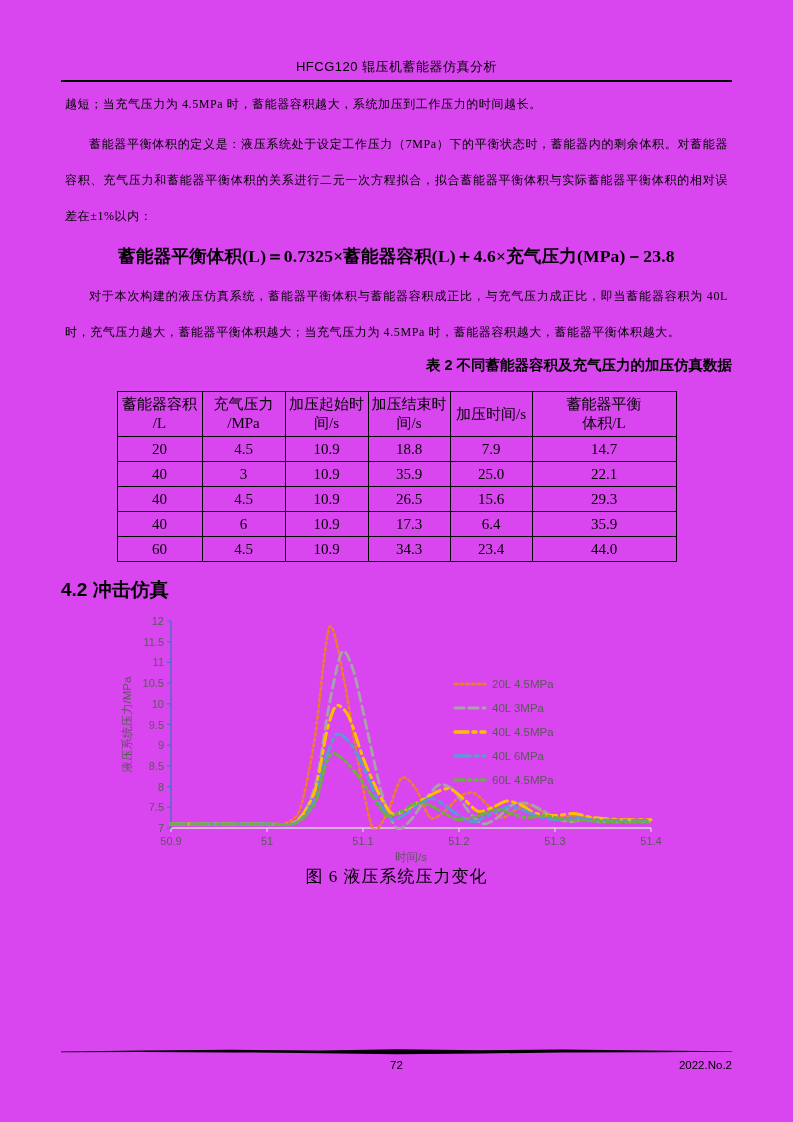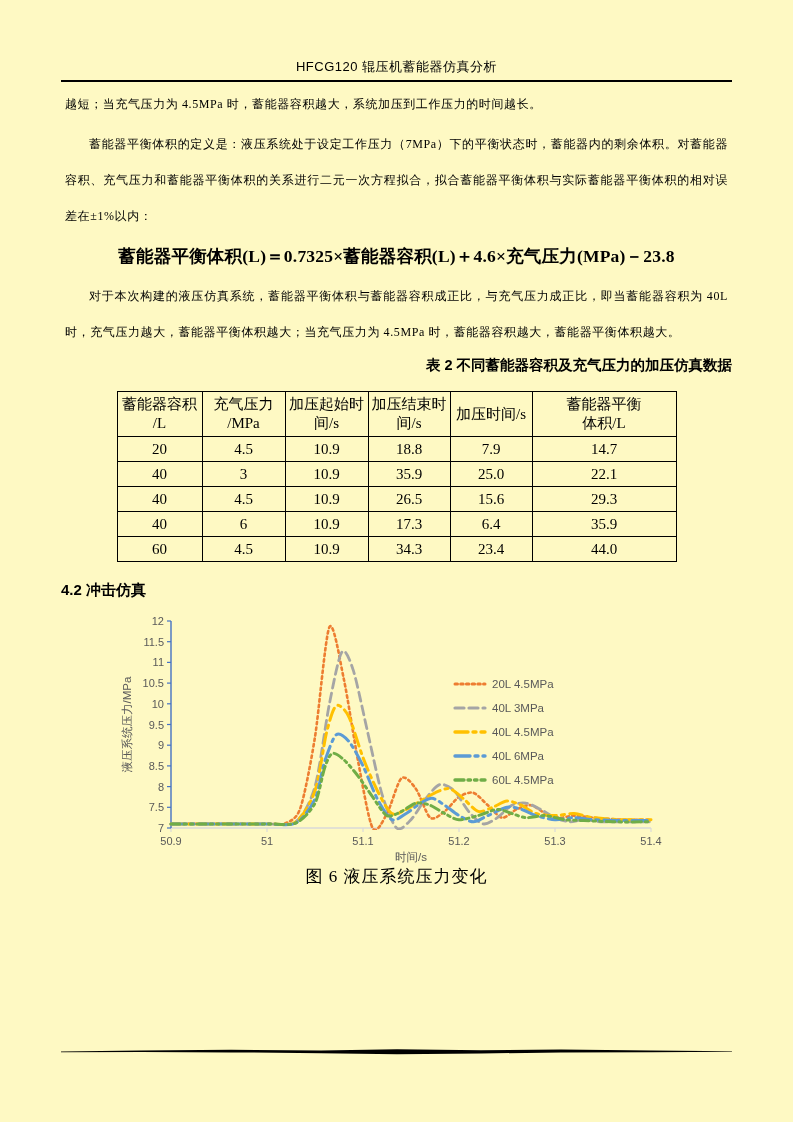--- a/index.html
+++ b/index.html
@@ -1,32 +1,32 @@
 <!DOCTYPE html>
 <html><head>
 <meta charset="utf-8">
 <style>
   html,body{margin:0;padding:0;background:#ffffff;}
-  .page{position:relative;width:793px;height:1122px;background:#fef9c3;overflow:hidden;
+  .page{position:relative;width:793px;height:1122px;background:#d946ef;overflow:hidden;
         font-family:"Liberation Serif","DejaVu Serif",serif;color:#000;}
   .content{position:absolute;left:61px;top:0;width:671px;}
   .doc-header{margin-top:58px;text-align:center;font-family:"Liberation Sans","DejaVu Sans",sans-serif;
         font-size:13px;letter-spacing:.5px;padding-bottom:4px;border-bottom:2px solid #000;}
   p.body{font-size:12px;line-height:36px;text-align:justify;margin:4px;letter-spacing:.6px;}
   .mt5{margin-top:5px;}
   .indent{text-indent:2em;}
   .formula{font-weight:bold;text-align:center;font-size:17.5px;line-height:36px;margin:0;letter-spacing:.2px;}
   .tbl-caption{text-align:right;font-family:"Liberation Sans","DejaVu Sans",sans-serif;font-weight:bold;
         font-size:14.5px;line-height:20px;margin:5px 0 3px;}
   table.data{border-collapse:collapse;margin:16px auto;font-size:15px;text-align:center;table-layout:fixed;}
   table.data th,table.data td{border:1.5px solid #000;}
   table.data th{font-weight:normal;white-space:pre-line;line-height:19px;padding:3px 2px;vertical-align:middle;}
   table.data td{height:24px;padding:0 14px;}
   .section-heading{font-family:"Liberation Sans","DejaVu Sans",sans-serif;font-weight:bold;
-        font-size:15px;line-height:24px;margin:12px 0 0;}
+        font-size:19px;line-height:24px;margin:12px 0 0;}
   .chart-wrap{margin-top:12px;margin-left:58px;width:560px;height:250px;}
   #chart text{font-family:"Liberation Sans","DejaVu Sans",sans-serif;font-size:11px;fill:#595959;}
   #chart text.axis-title{font-size:11.5px;}
   #chart text.legend-label{font-size:11.5px;}
   .fig-caption{text-align:center;font-size:17px;line-height:22px;margin-top:2px;letter-spacing:1px;}
   .footer{position:absolute;left:61px;width:671px;top:1048px;
         font-family:"Liberation Sans","DejaVu Sans",sans-serif;font-size:11.5px;}
   .footer-rule{display:block;}
   .footer-row{position:relative;text-align:center;margin-top:3px;}
   .footer-issue{position:absolute;right:0;top:0;}
@@ -181,14 +181,18 @@
         </svg>
     </div>
 
     <div class="fig-caption">图 6 液压系统压力变化</div>
   </div>
 
   <div class="footer">
     <svg class="footer-rule" width="671" height="8" viewBox="0 0 671 8">
       <polygon fill="#000" points="0,3.4 80,2.6 170,1.8 260,2.4 336,1.2 420,2.2 500,1.6 590,2.6 671,3.2 671,3.8 590,4.2 500,4.6 420,5.4 336,6.2 260,5.2 170,4.4 80,4.0 0,4.2"></polygon>
     </svg>
+    <div class="footer-row">
+      <span>72</span>
+      <span class="footer-issue">2022.No.2</span>
+    </div>
   </div>
 </div>
 
 </body></html>

